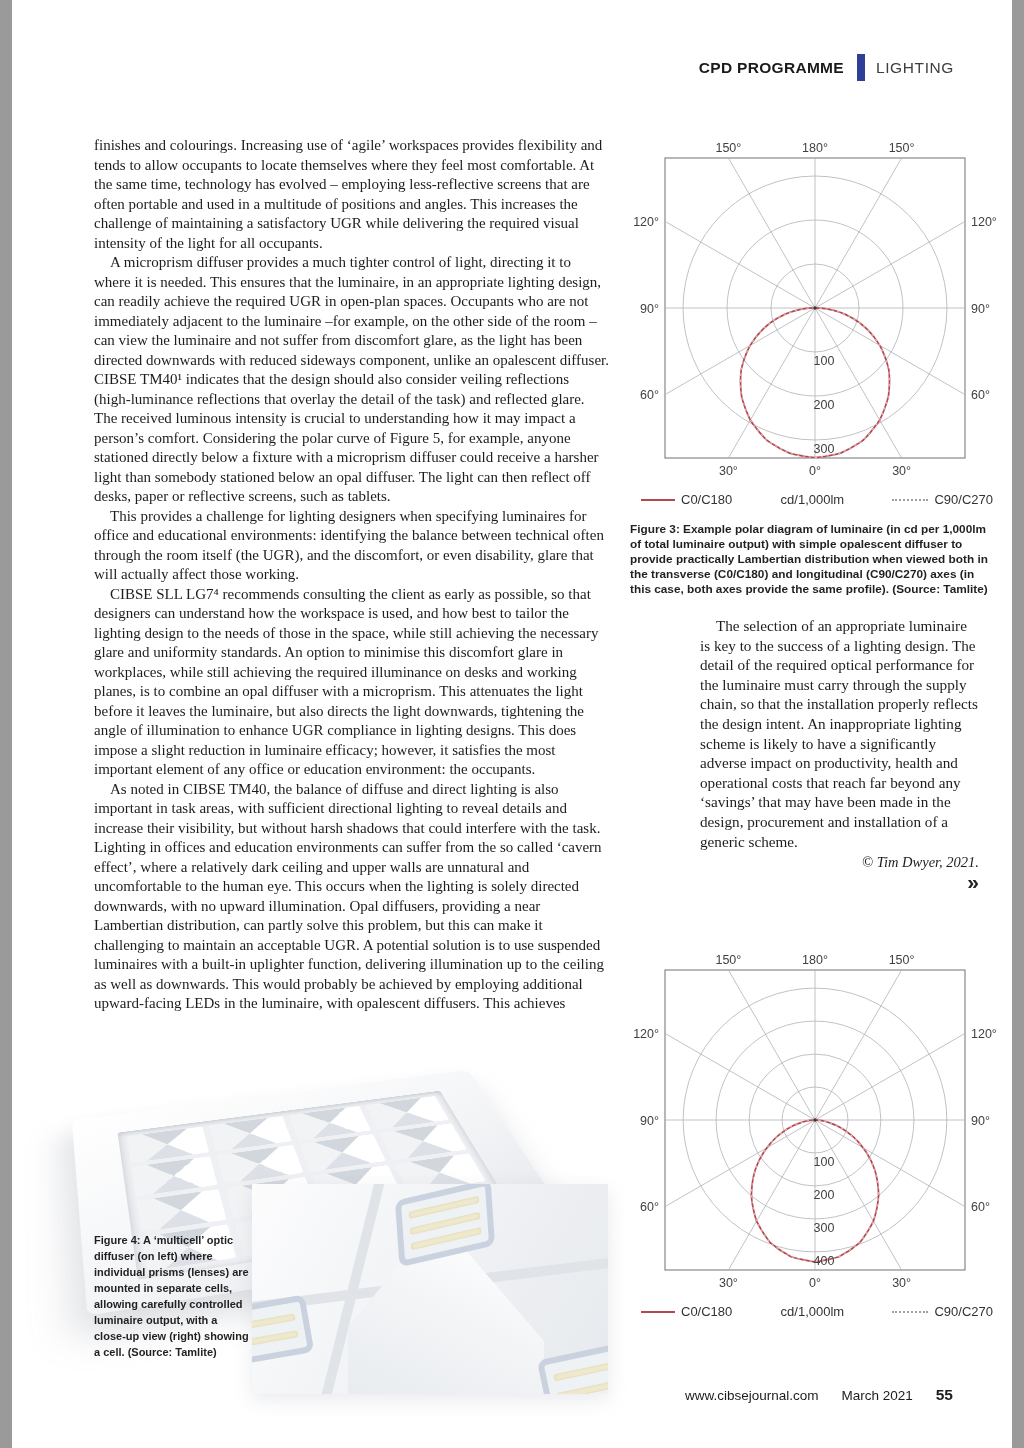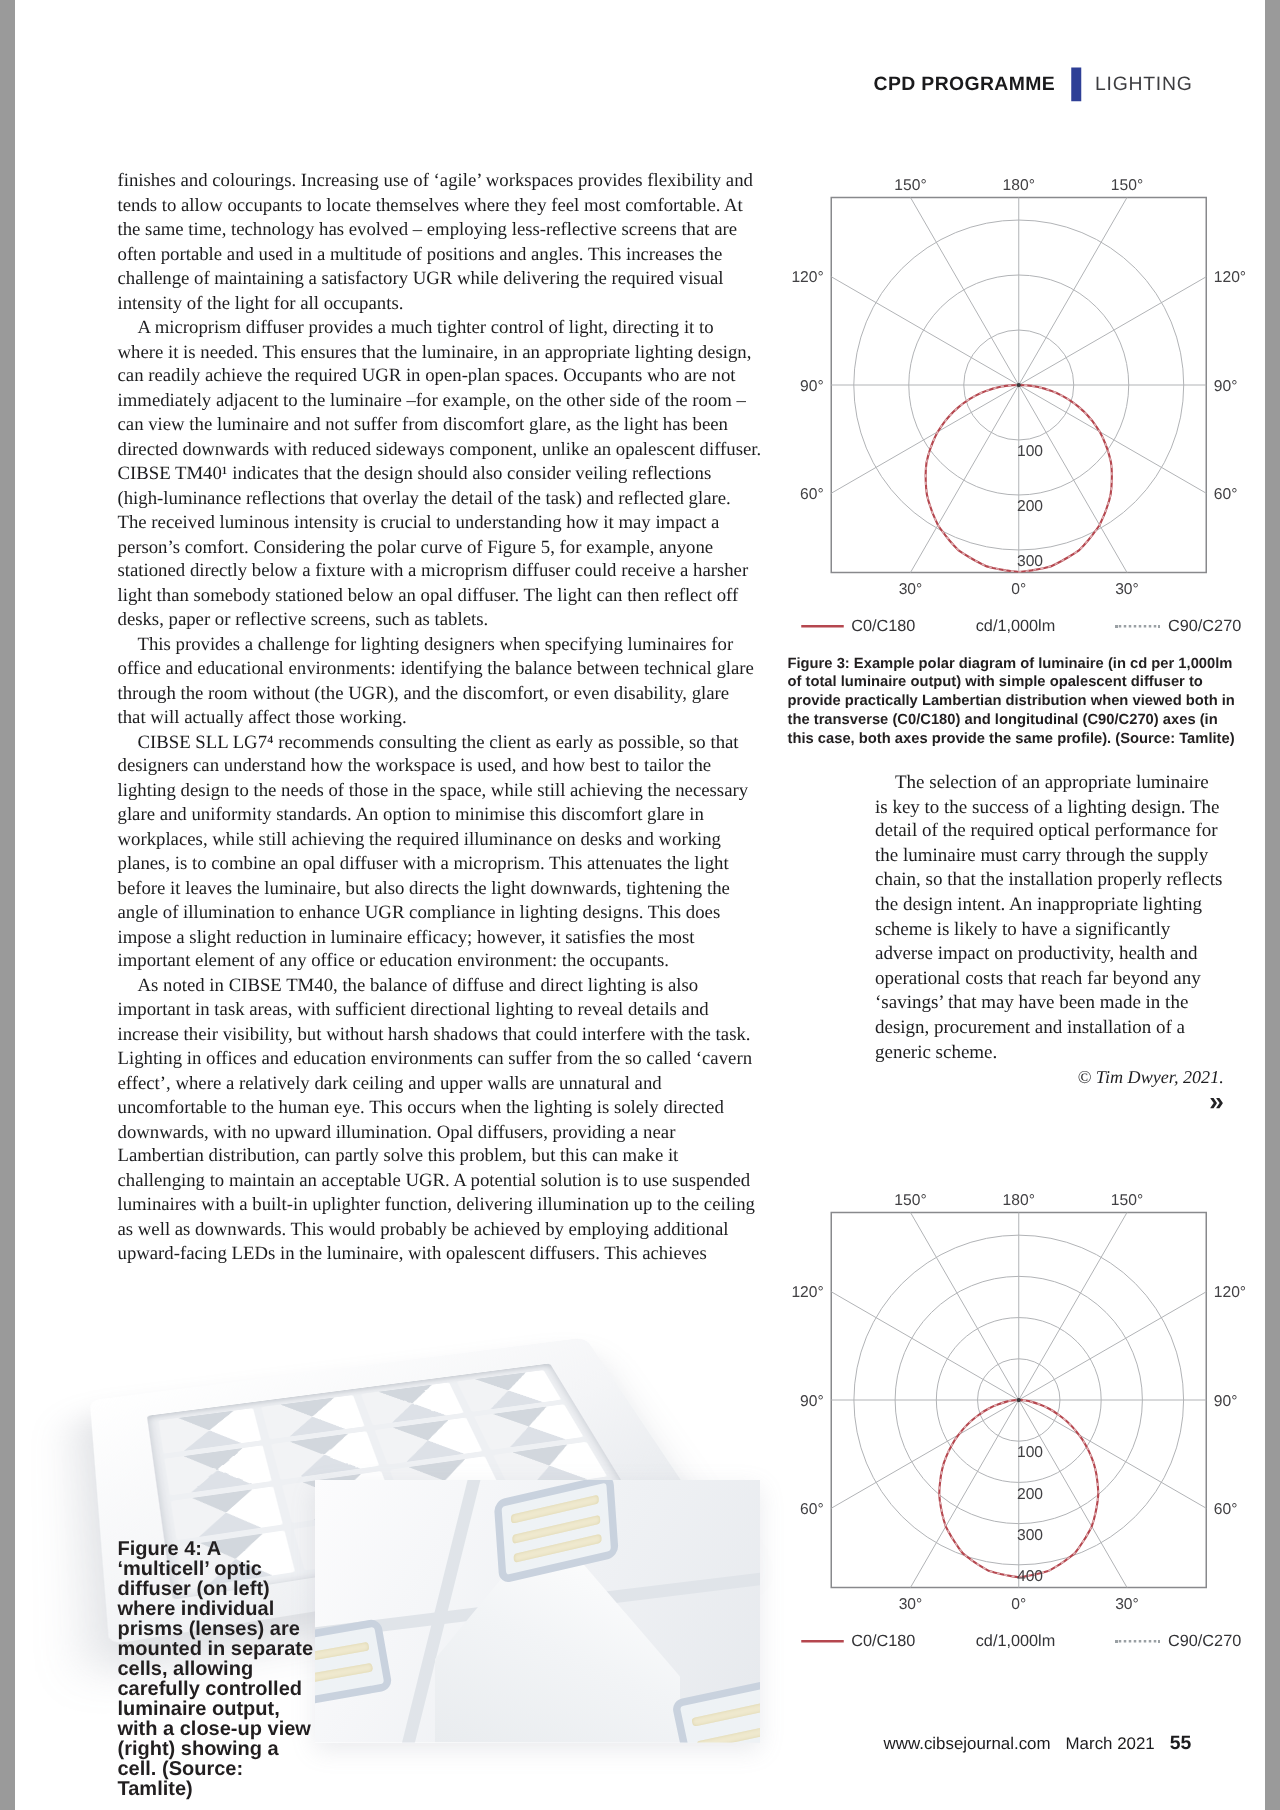--- a/index.html
+++ b/index.html
@@ -75,43 +75,43 @@
     background:#eef2f5; display:flex; flex-direction:column; justify-content:space-evenly;
     padding:3px 7px; gap:3px; }
   .cu-led .led-bar { height:7px; border-radius:3px; background:#efe9cf;
     box-shadow: inset 0 0 3px #dcd3a9; }
   .cu-led.main { left:144px; top:6px; width:98px; height:66px; transform:rotate(-13deg) skewX(-9deg); }
   .cu-led.left-part { left:-34px; top:118px; width:92px; height:58px; transform:rotate(-10deg); }
   .cu-led.br-part { right:-30px; bottom:-16px; width:96px; height:60px; transform:rotate(-12deg); }
 
   .fig4-caption { position:absolute; left:82px; top:1232px; width:158px; z-index:6;
     font-family:"Liberation Sans", sans-serif; font-weight:700;
-    font-size:16px; line-height:16px; color:#221f20; }
+    font-size:11px; line-height:16px; color:#221f20; }
 
   
   .footer { position:absolute; right:59px; top:1386px;
     font-family:"Liberation Sans", sans-serif; font-size:13.5px; color:#1c1c1e;
-    display:flex; align-items:baseline; gap:12px; }
+    display:flex; align-items:baseline; gap:23px; }
   .footer .page-number { font-weight:700; font-size:15.5px; }
 </style>
 </head>
 <body>
 
 <div class="page">
 
   <div class="header">
     <span class="kicker">CPD PROGRAMME</span>
     <span class="hdr-bar"></span>
     <span class="section-label">LIGHTING</span>
   </div>
 
   <div class="left-col">
     <p>finishes and colourings. Increasing use of ‘agile’ workspaces provides flexibility and tends to allow occupants to locate themselves where they feel most comfortable. At the same time, technology has evolved – employing less-reflective screens that are often portable and used in a multitude of positions and angles. This increases the challenge of maintaining a satisfactory UGR while delivering the required visual intensity of the light for all occupants.</p>
     <p class="indent">A microprism diffuser provides a much tighter control of light, directing it to where it is needed. This ensures that the luminaire, in an appropriate lighting design, can readily achieve the required UGR in open-plan spaces. Occupants who are not immediately adjacent to the luminaire –for example, on the other side of the room – can view the luminaire and not suffer from discomfort glare, as the light has been directed downwards with reduced sideways component, unlike an opalescent diffuser. CIBSE TM40¹ indicates that the design should also consider veiling reflections (high-luminance reflections that overlay the detail of the task) and reflected glare. The received luminous intensity is crucial to understanding how it may impact a person’s comfort. Considering the polar curve of Figure 5, for example, anyone stationed directly below a fixture with a microprism diffuser could receive a harsher light than somebody stationed below an opal diffuser. The light can then reflect off desks, paper or reflective screens, such as tablets.</p>
-    <p class="indent">This provides a challenge for lighting designers when specifying luminaires for office and educational environments: identifying the balance between technical glare through the room without (the UGR), and the discomfort, or even disability, glare that will actually affect those working.</p>
+    <p class="indent">This provides a challenge for lighting designers when specifying luminaires for office and educational environments: identifying the balance between technical often through the room itself (the UGR), and the discomfort, or even disability, glare that will actually affect those working.</p>
     <p class="indent">CIBSE SLL LG7⁴ recommends consulting the client as early as possible, so that designers can understand how the workspace is used, and how best to tailor the lighting design to the needs of those in the space, while still achieving the necessary glare and uniformity standards. An option to minimise this discomfort glare in workplaces, while still achieving the required illuminance on desks and working planes, is to combine an opal diffuser with a microprism. This attenuates the light before it leaves the luminaire, but also directs the light downwards, tightening the angle of illumination to enhance UGR compliance in lighting designs. This does impose a slight reduction in luminaire efficacy; however, it satisfies the most important element of any office or education environment: the occupants.</p>
     <p class="indent">As noted in CIBSE TM40, the balance of diffuse and direct lighting is also important in task areas, with sufficient directional lighting to reveal details and increase their visibility, but without harsh shadows that could interfere with the task. Lighting in offices and education environments can suffer from the so called ‘cavern effect’, where a relatively dark ceiling and upper walls are unnatural and uncomfortable to the human eye. This occurs when the lighting is solely directed downwards, with no upward illumination. Opal diffusers, providing a near Lambertian distribution, can partly solve this problem, but this can make it challenging to maintain an acceptable UGR. A potential solution is to use suspended luminaires with a built-in uplighter function, delivering illumination up to the ceiling as well as downwards. This would probably be achieved by employing additional upward-facing LEDs in the luminaire, with opalescent diffusers. This achieves</p>
   </div>
 
   <div class="fig-block" id="fig3-block">
     <div class="polar-chart"><svg viewBox="0 0 370 346" width="370" height="346">
           <defs>
             <clipPath id="clip0">
               <rect x="33" y="20" width="300" height="300"></rect>
             </clipPath>

